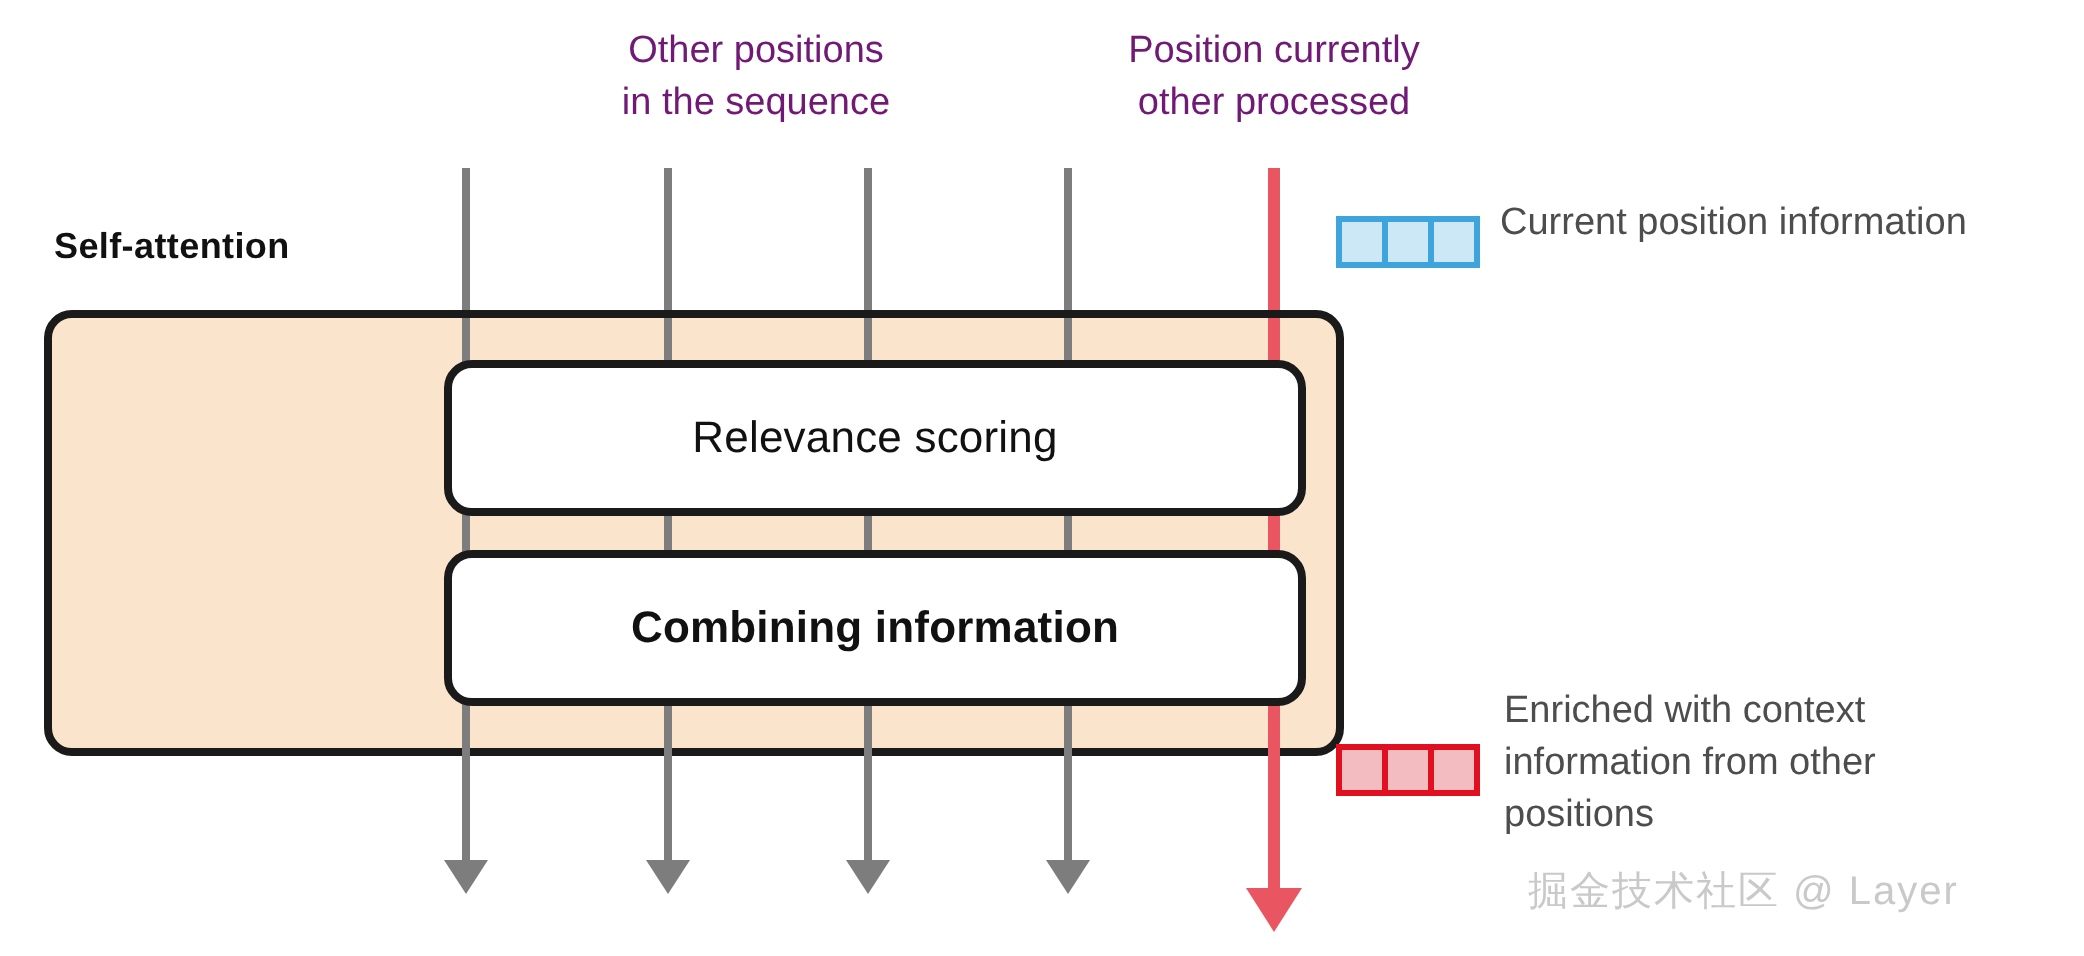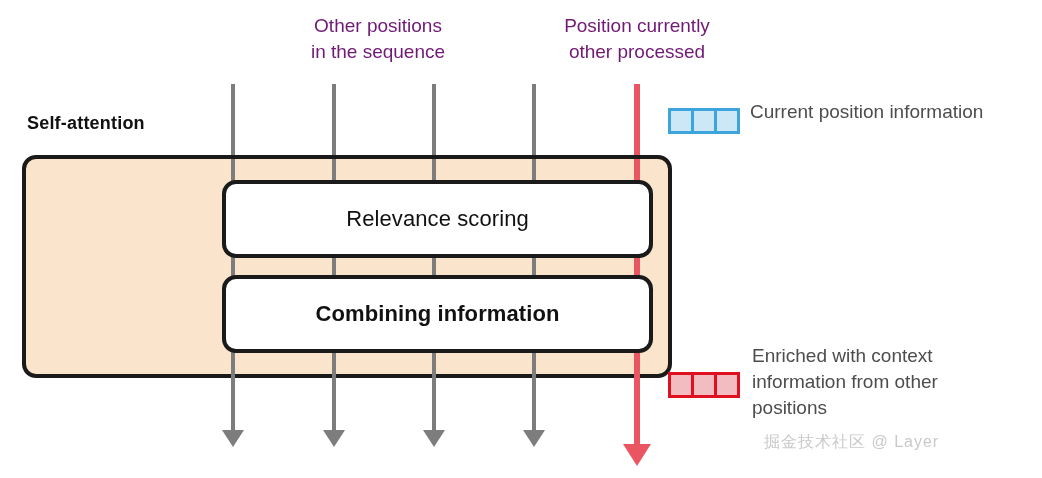--- a/index.html
+++ b/index.html
@@ -156,21 +156,21 @@
   #legend-enriched .legend-text {
     margin-top: -29px;
     margin-left: 12px;
   }
 
   
   .watermark {
     position: absolute;
     left: 764px;
     top: 432px;
-    font-size: 16px;
+    font-size: 20px;
     color: #c9c9c9;
     white-space: nowrap;
     letter-spacing: 1px;
     pointer-events: none;
   }
 </style>
 </head>
 <body>
 
 <div id="canvas">

